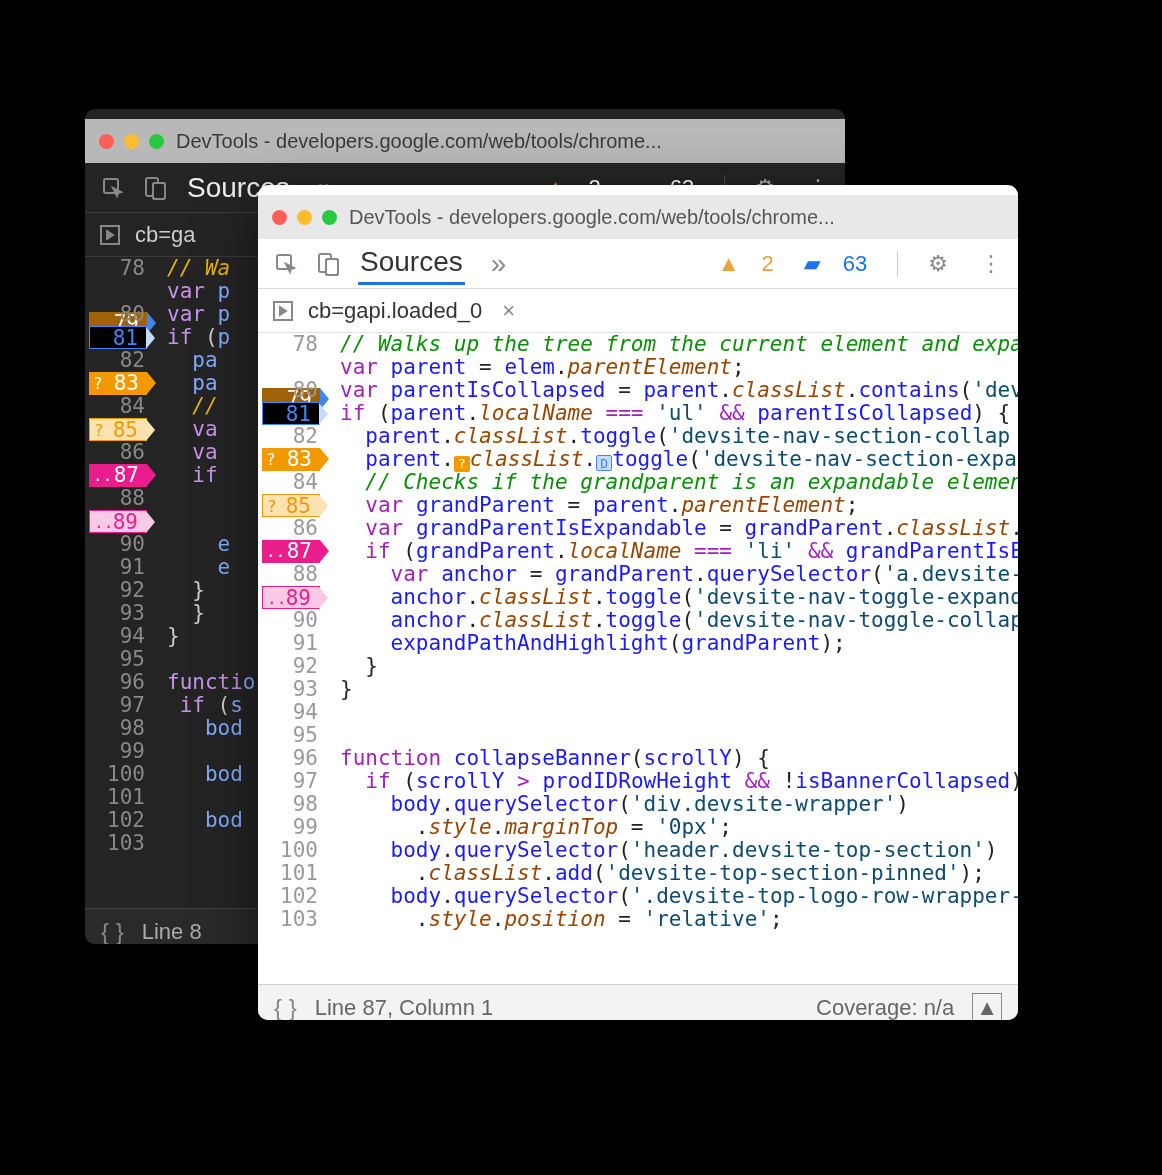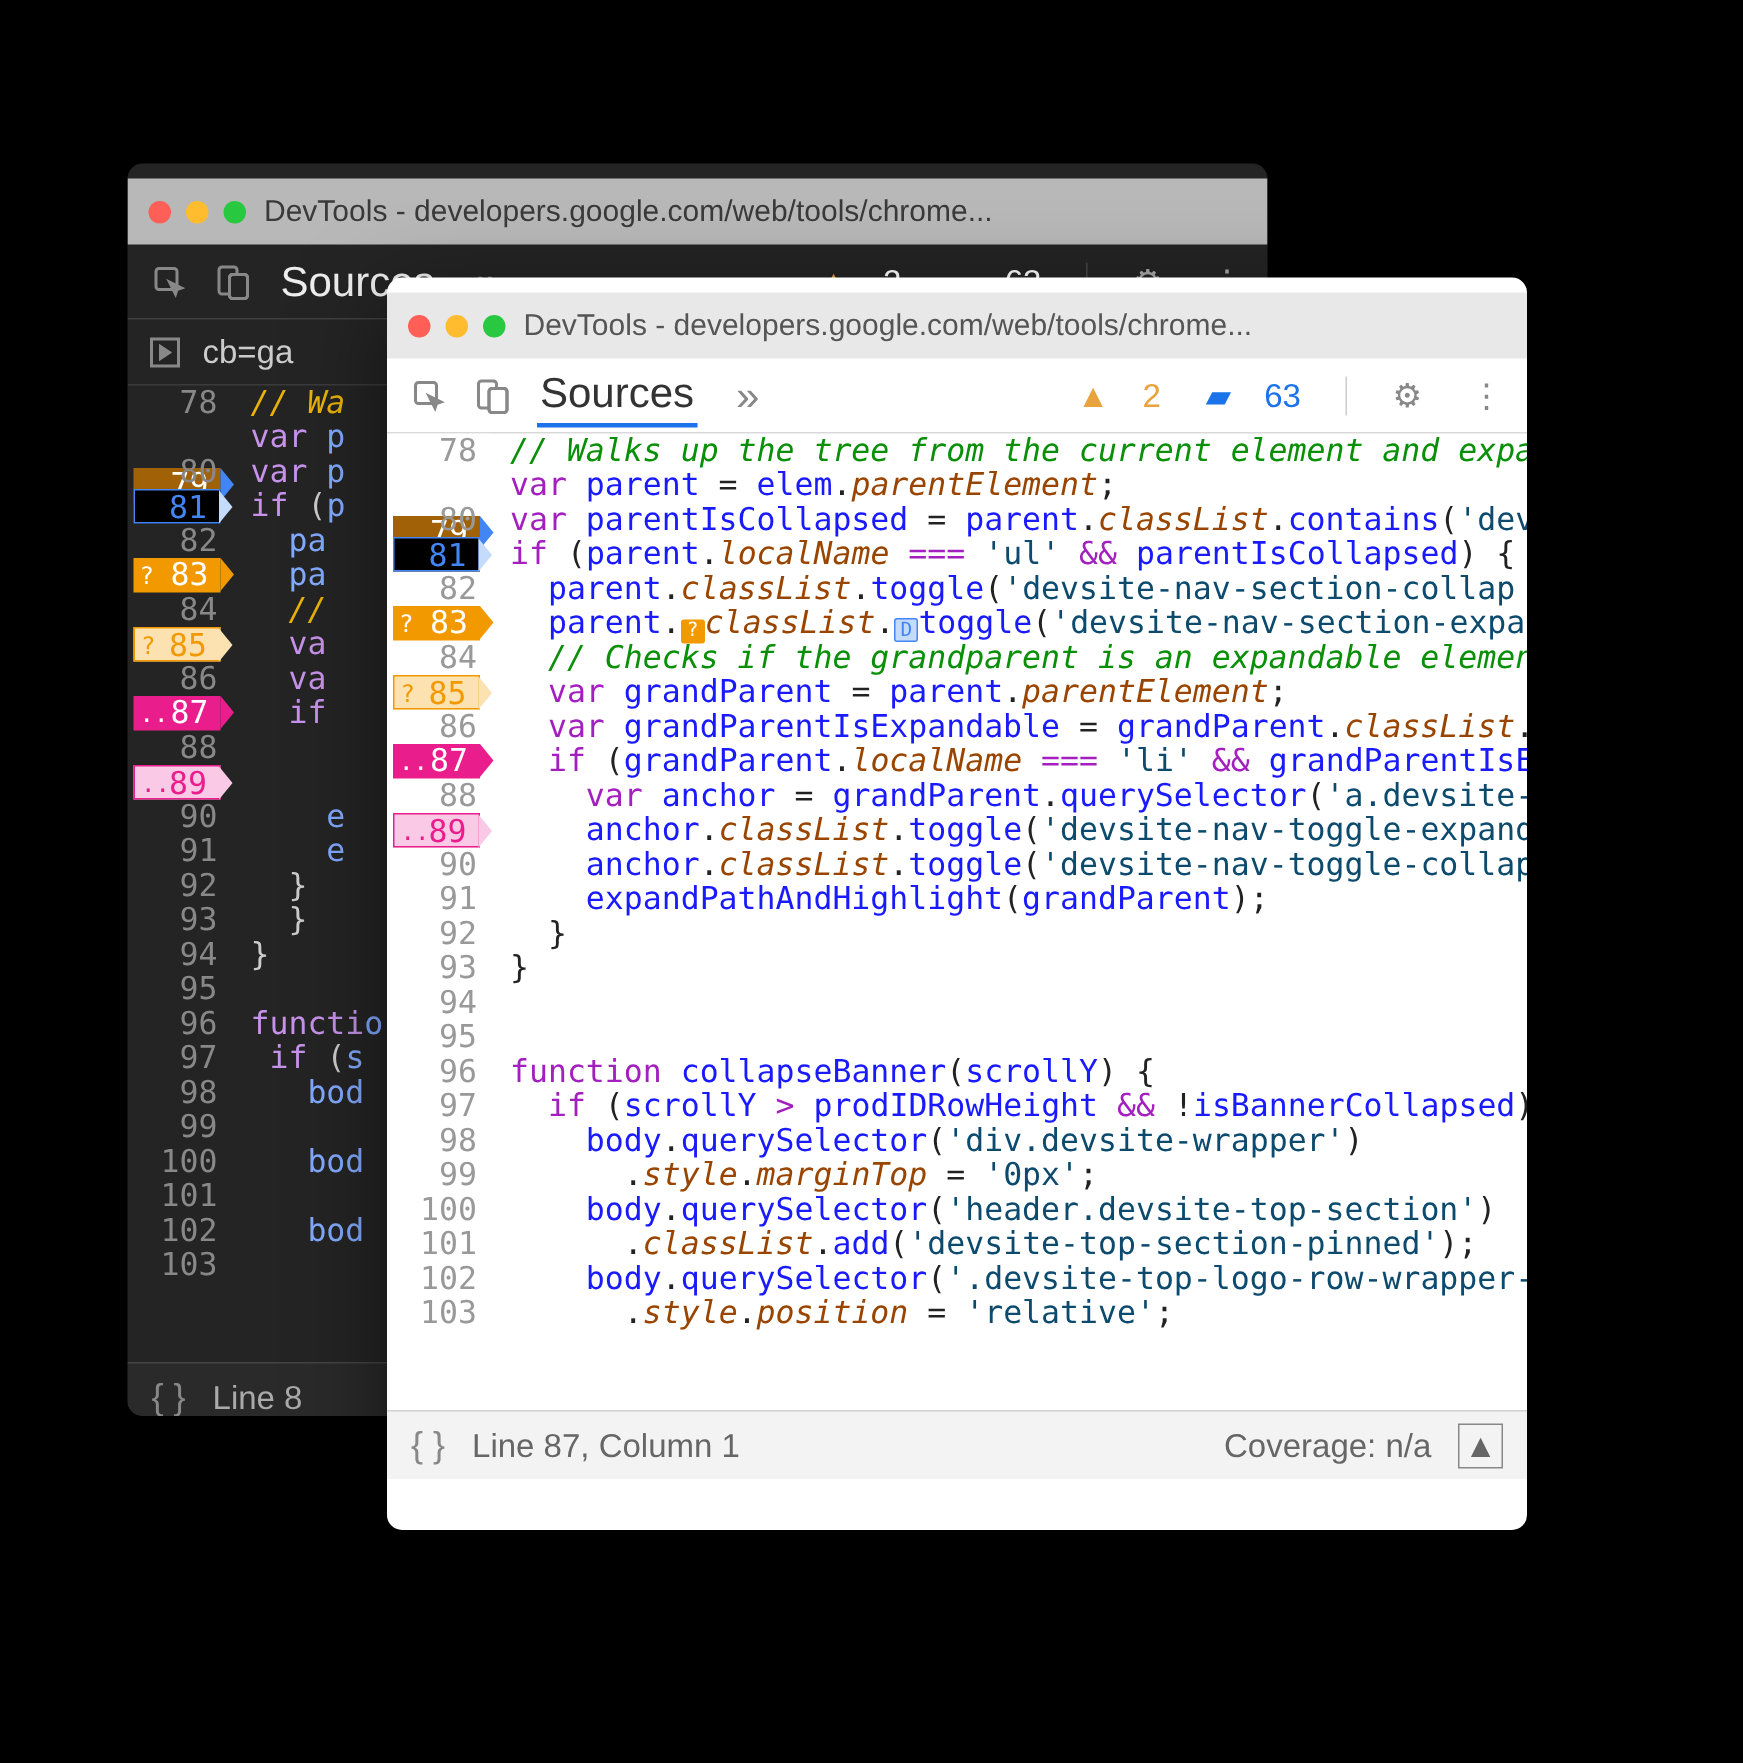--- a/index.html
+++ b/index.html
@@ -182,20 +182,28 @@
     <span class="chev">»</span>
     <span class="spacer"></span>
     <span class="warn-ico">▲</span>
       <span class="warn-n">2</span>
     <span class="msg-ico">▰</span>
       <span class="msg-n">63</span>
     <span class="vline"></span>
     <span class="gear">⚙</span>
     <span class="kebab" style="margin-left:14px;">⋮</span>
   </div>
+  <div class="filebar">
+    <svg width="22" height="22" style="stroke:#888;fill:none;stroke-width:2;">
+        <rect x="2" y="2" width="18" height="18"></rect>
+        <path d="M8 7 l6 4 -6 4 z" fill="#888"></path>
+      </svg>
+    <span>cb=gapi.loaded_0</span>
+    <span class="close-x">×</span>
+  </div>
   <div class="code-area">
     <div class="gutter" id="light-gutter">
         <div class="gut-row">78</div>
         <div class="gut-row">
           <span class="bp blue">79</span>
         </div>
         <div class="gut-row">80</div>
         <div class="gut-row">
           <span class="bp lblue">81</span>
         </div>

